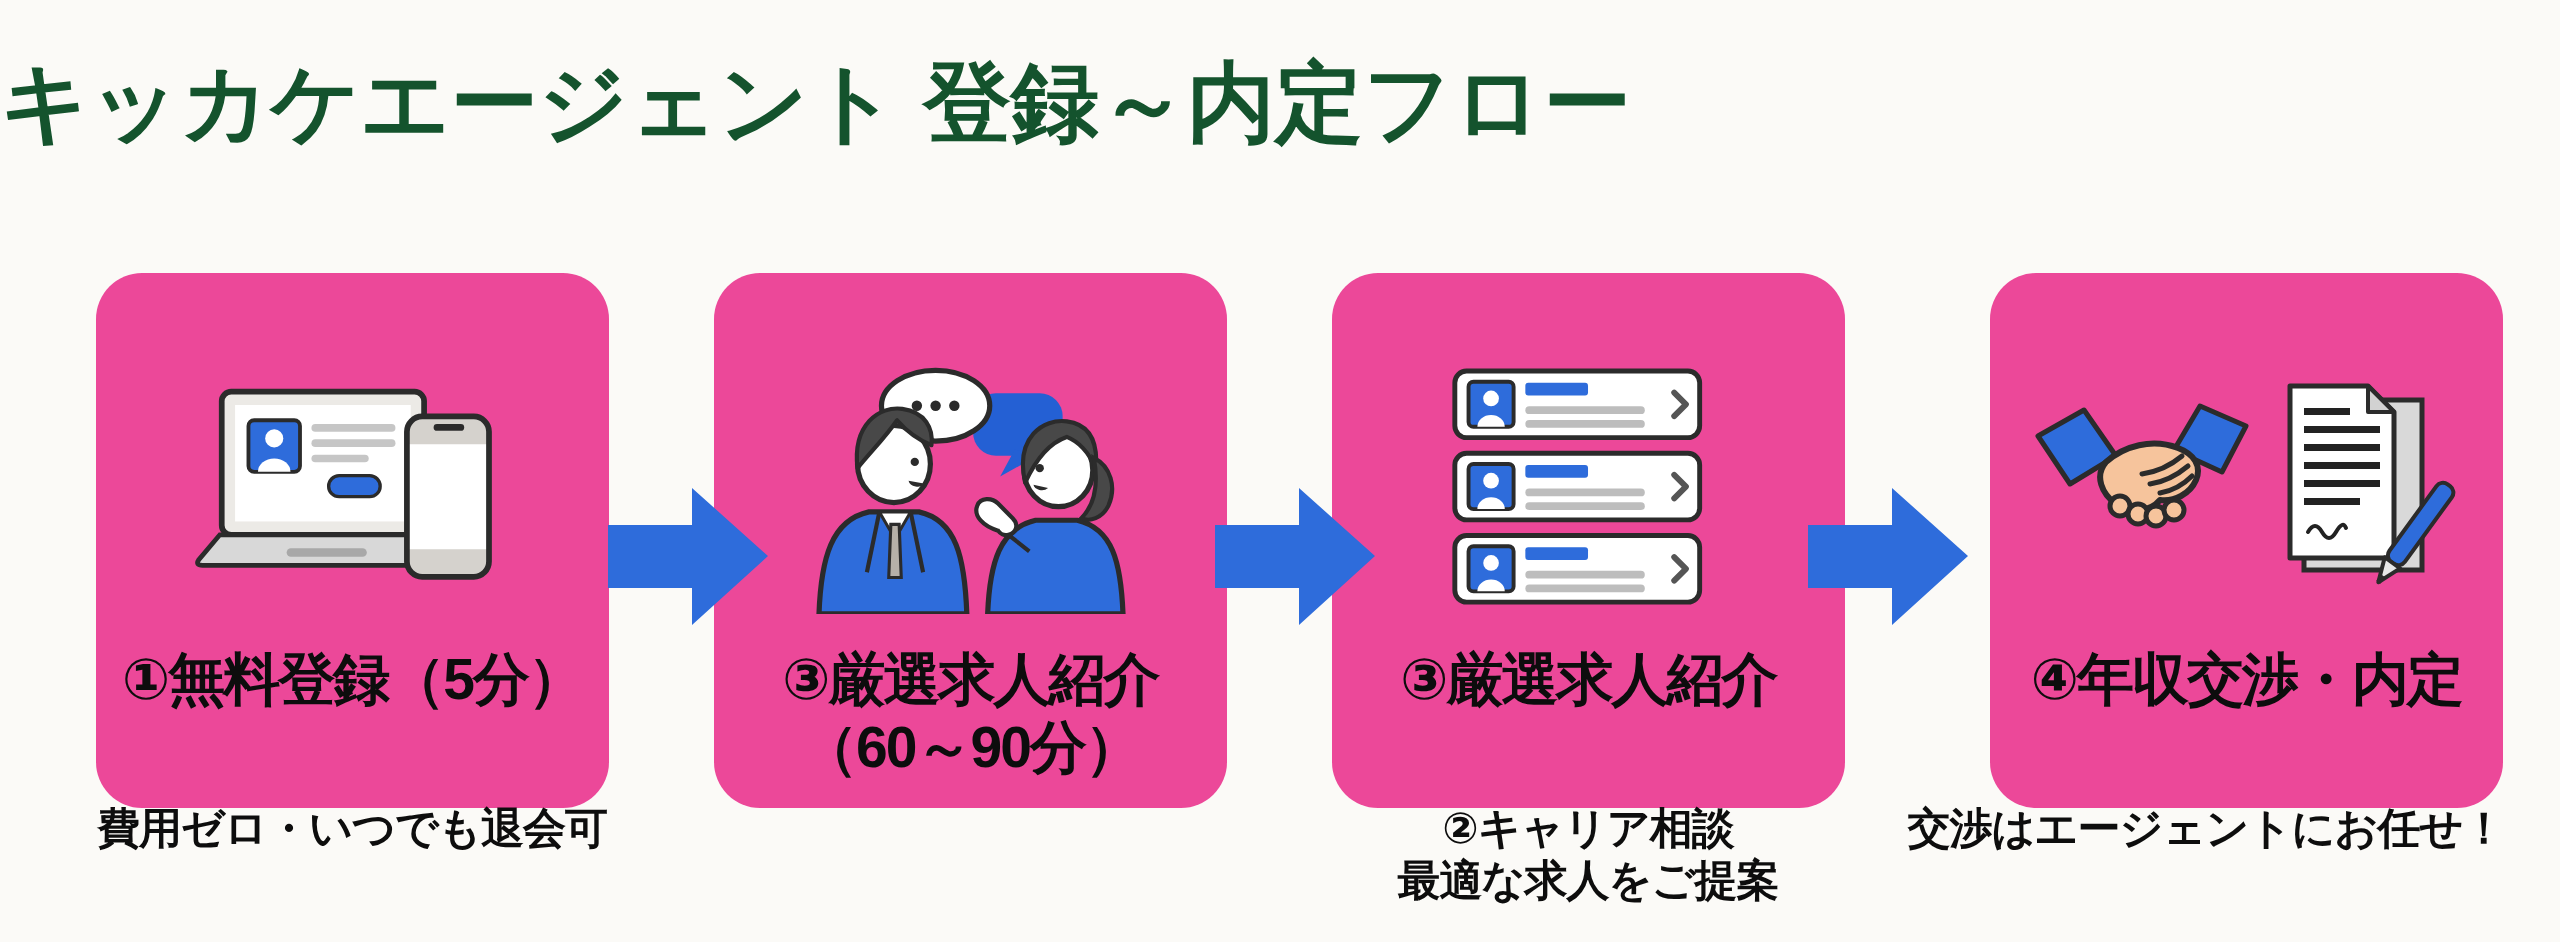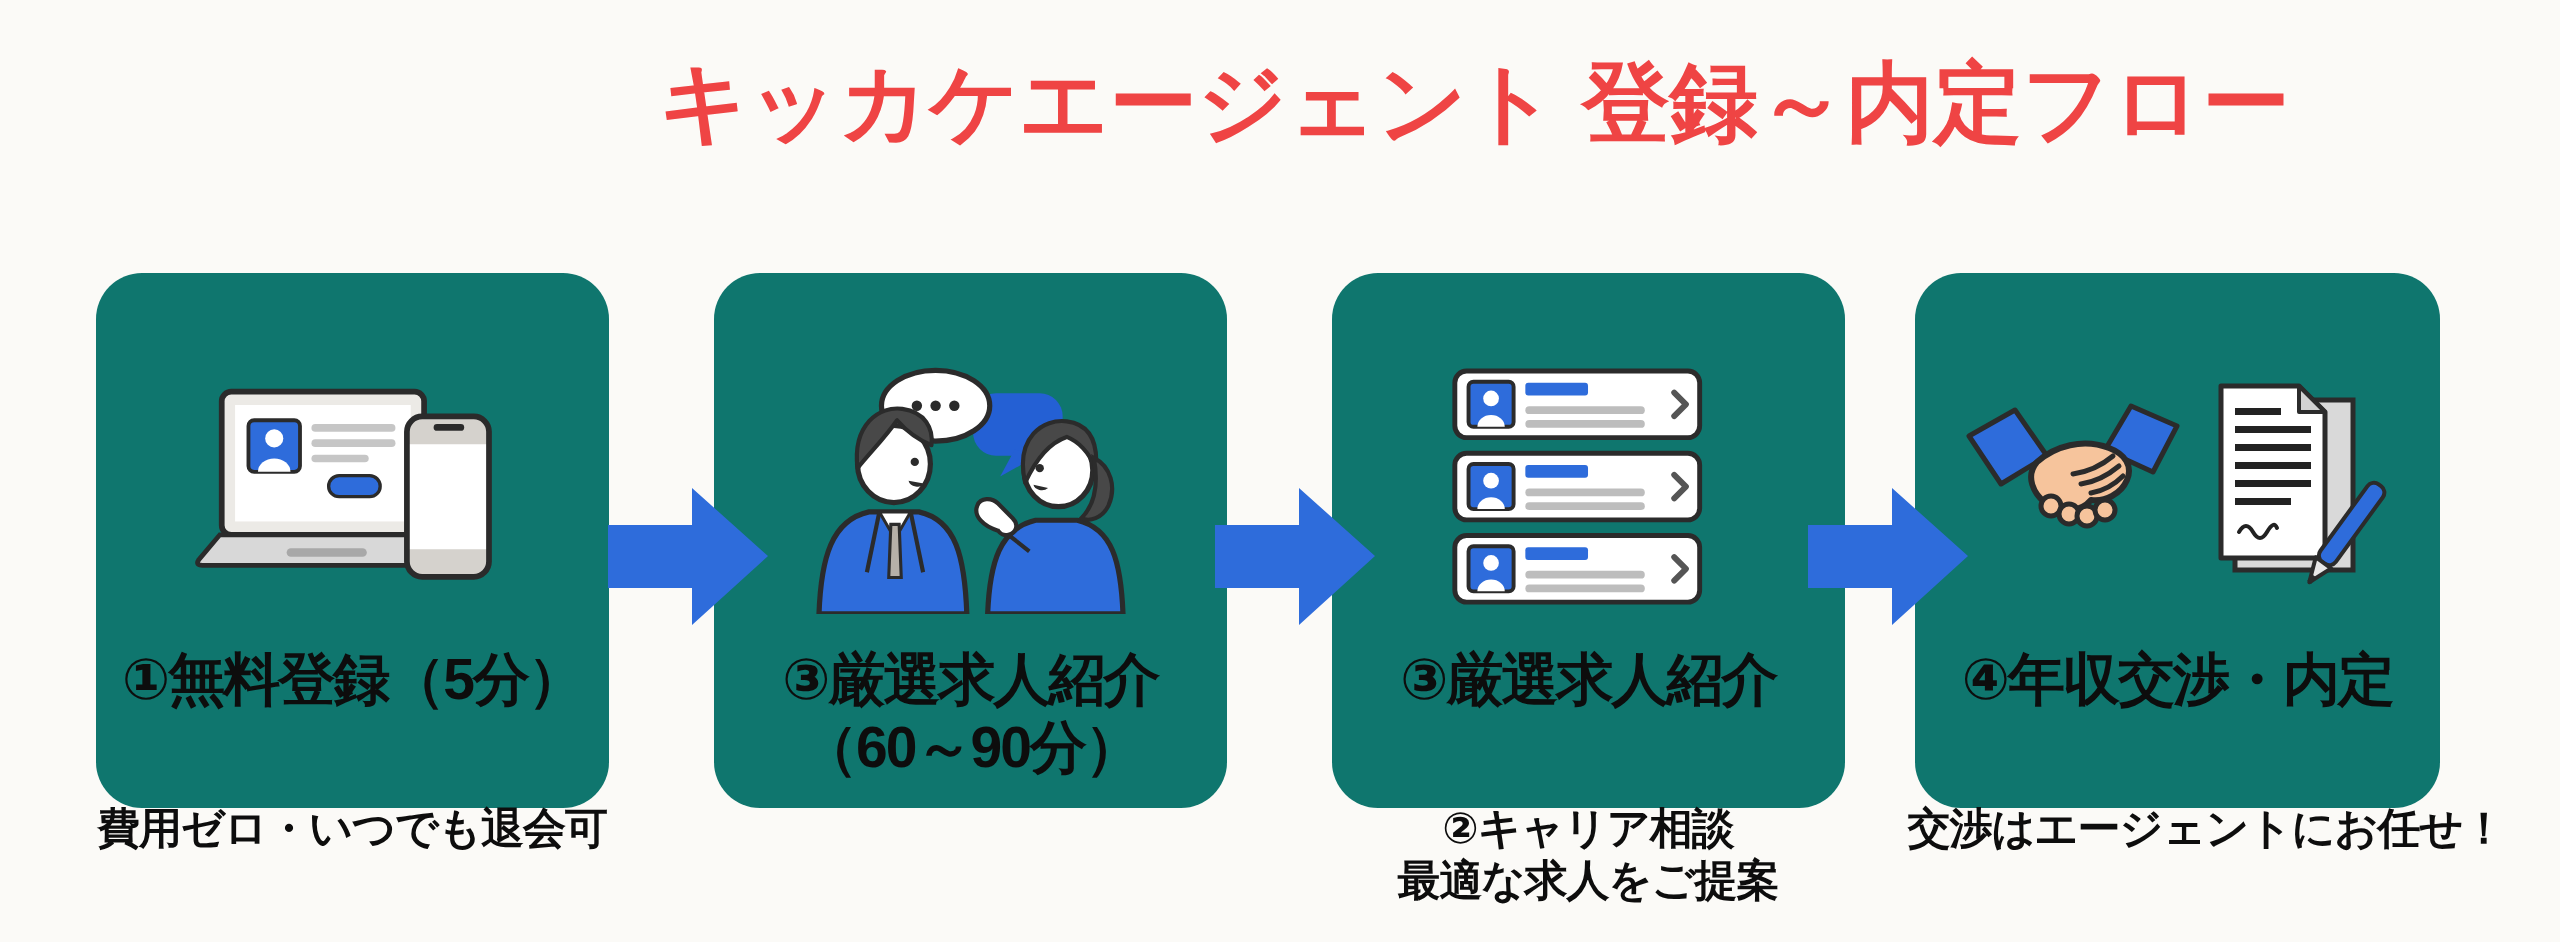--- a/index.html
+++ b/index.html
@@ -1,28 +1,28 @@
 <!DOCTYPE html>
 <html><head>
 <meta charset="utf-8">
 <style>
   html,body{margin:0;padding:0;background:#fbfaf7;}
   .canvas{
     position:relative;width:2560px;height:942px;background:#fbfaf7;overflow:hidden;
     font-family:"Liberation Sans","DejaVu Sans",sans-serif;color:#0d0d0d;
   }
   .title{
-    position:absolute;top:44px;left:0;width:2290px;margin:0;text-align:right;
-    font-size:88px;font-weight:900;letter-spacing:0;white-space:nowrap;color:#ef4444;
+    position:absolute;top:44px;left:0;width:2290px;margin:0;text-align:left;
+    font-size:88px;font-weight:900;letter-spacing:0;white-space:nowrap;color:#14532d;
   }
   .card{
     position:absolute;top:273px;width:513px;height:535px;
-    background:#0f766e;border-radius:46px;
-  }
-  .card-1{left:96px;} .card-2{left:714px;} .card-3{left:1332px;} .card-4{left:1915px;padding-left:12px;}
+    background:#ec4899;border-radius:46px;
+  }
+  .card-1{left:96px;} .card-2{left:714px;} .card-3{left:1332px;} .card-4{left:1990px;}
   .illu{
     position:absolute;top:84px;left:0;right:0;height:264px;
     display:flex;align-items:center;justify-content:center;
   }
   .step-label{
     position:absolute;top:372px;left:-50px;right:-50px;text-align:center;
     font-size:57px;font-weight:900;line-height:1.2;letter-spacing:-2px;white-space:nowrap;
   }
   .caption{
     position:absolute;top:802px;width:620px;text-align:center;

